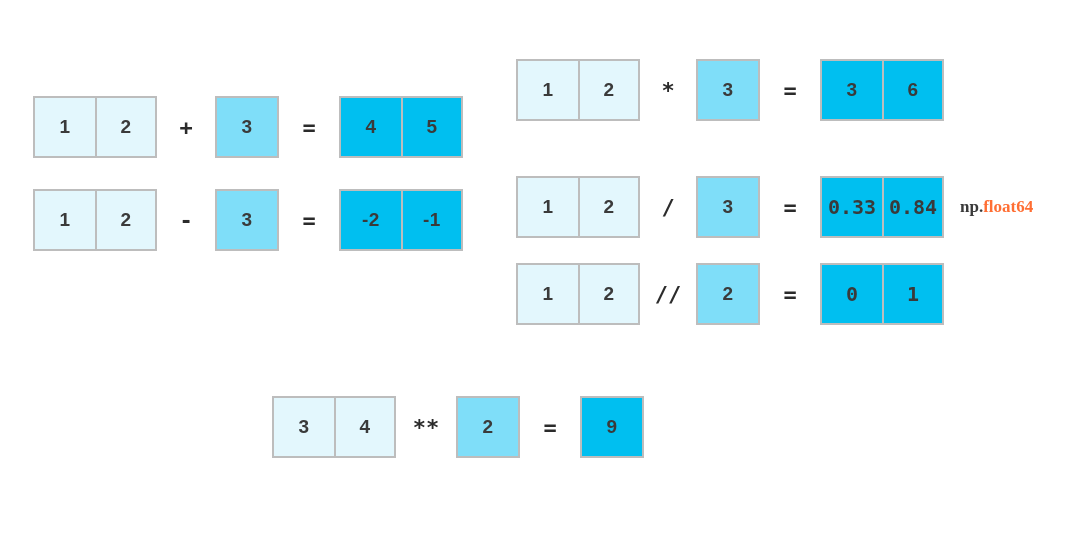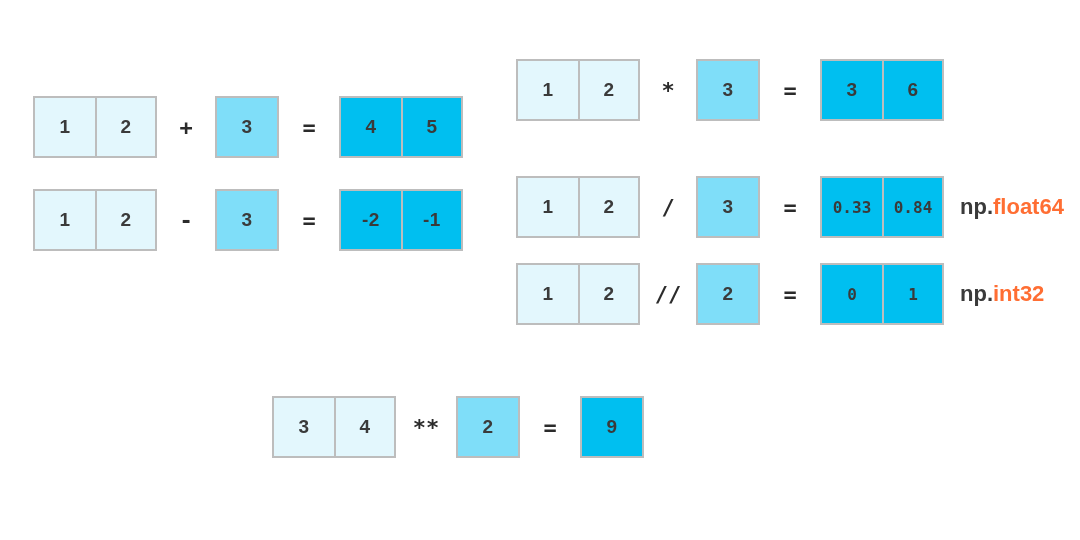--- a/index.html
+++ b/index.html
@@ -54,21 +54,21 @@
   }
 
   
   .pale  .cell { background: #e3f7fd; }
   .mid   .cell { background: #7fdef9; }
   .vivid .cell { background: #00bff0; }
 
   
   .mono .cell {
     font-family: "DejaVu Sans Mono", "Liberation Mono", monospace;
-    font-size: 16px;
+    font-size: 20px;
     font-weight: 700;
     letter-spacing: 0;
   }
 
   
   .op {
     display: flex;
     align-items: center;
     justify-content: center;
     font-family: "DejaVu Sans Mono", "Liberation Mono", monospace;
@@ -81,22 +81,22 @@
   .op-minus  { width: 58px; }
   .op-eq     { width: 60px; }
   .op-star   { width: 56px; }
   .op-slash  { width: 56px; }
   .op-fslash { width: 56px; }
   .op-pow    { width: 60px; }
 
   
   .dtype {
     margin-left: 16px;
-    font-family: Liberation Sans, sans-serif;
-    font-size: 22px;
+    font-family: Liberation Serif, serif;
+    font-size: 17px;
     font-weight: 700;
     white-space: nowrap;
     line-height: 62px;
   }
   .dtype .ns   { color: #3a3a3a; }
   .dtype .name { color: #ff6e33; }
 </style>
 </head>
 <body>
 
@@ -176,23 +176,20 @@
     </div>
     <div class="op op-fslash">//</div>
     <div class="arr mid">
       <div class="cell">2</div>
     </div>
     <div class="op op-eq">=</div>
     <div class="arr vivid mono">
       <div class="cell">0</div>
       <div class="cell">1</div>
     </div>
-    <div class="dtype">
-      <span class="ns">np.</span><span class="name">int32</span>
-    </div>
   </div>
 
   <div class="eq" style="left:272px; top:396px;">
     <div class="arr pale">
       <div class="cell">3</div>
       <div class="cell">4</div>
     </div>
     <div class="op op-pow">**</div>
     <div class="arr mid">
       <div class="cell">2</div>

